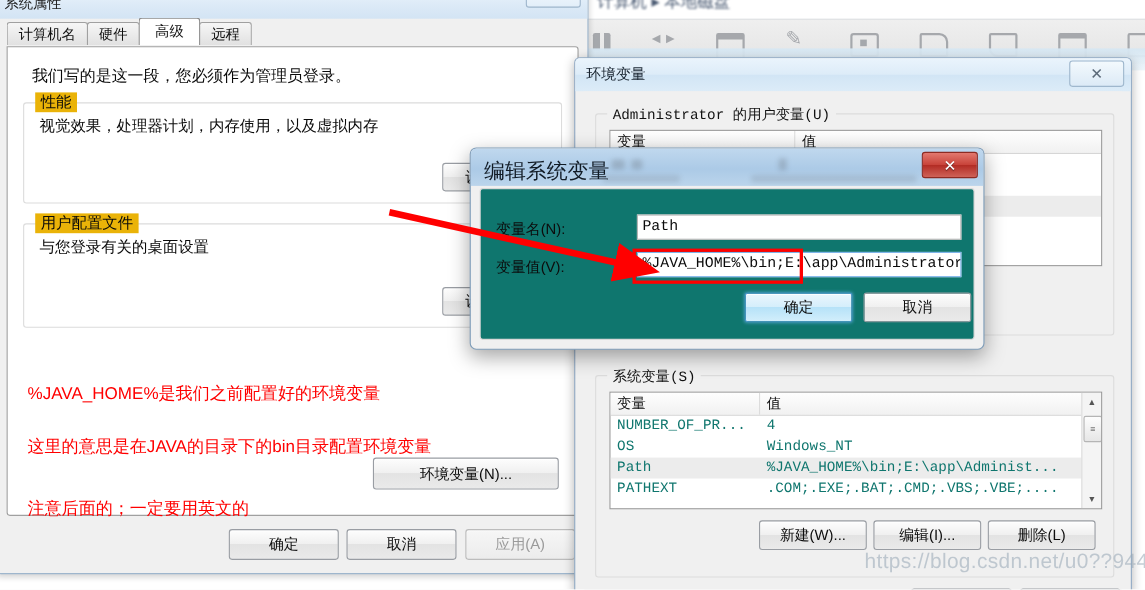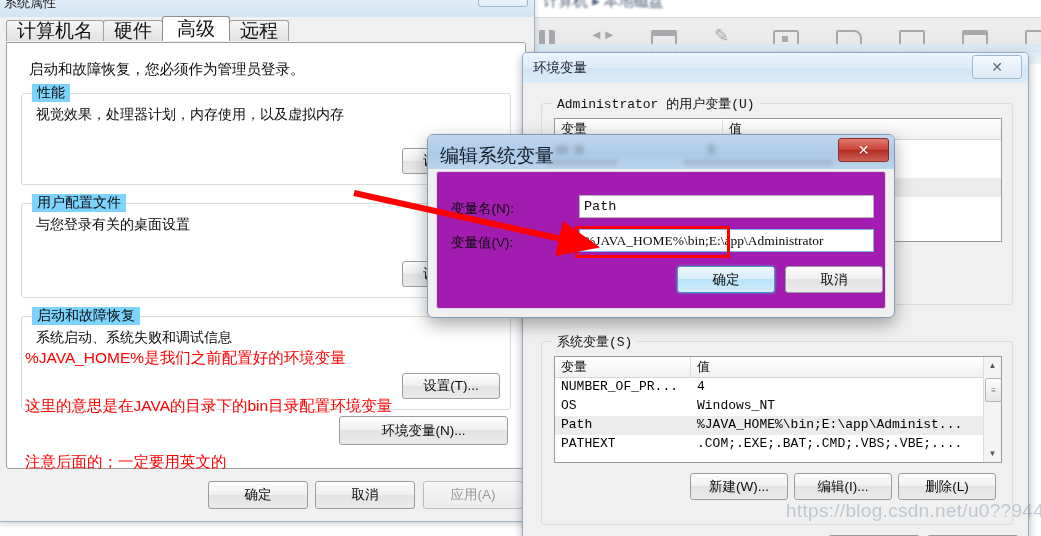--- a/index.html
+++ b/index.html
@@ -94,21 +94,21 @@
   .tabstrip {
     position: absolute; left: 8px; top: 26px; width: 520px; height: 22px;
     display: flex; align-items: flex-end;
   }
   .tab {
     height: 20px; padding: 0 10px;
     background: linear-gradient(to bottom,#f6f6f6,#e1e1e1);
     border: 1px solid #a0a0a0;
     border-bottom: none;
     border-radius: 3px 3px 0 0;
-    font-size: 19px; color: #101010;
+    font-size: 13px; color: #101010;
     display: flex; align-items: center;
     margin-right: -1px;
   }
   .tab.active {
     height: 24px;
     background: #ffffff;
     border-color: #8d8d8d;
     position: relative; z-index: 3;
     padding: 0 14px;
   }
@@ -123,21 +123,21 @@
     font-size: 14.5px; color: #0a0a0a; white-space: nowrap;
   }
 
   .group {
     position: absolute;
     border: 1px solid #dcdcdc;
     border-radius: 3px;
   }
   .group > .legend {
     position: absolute; left: 10px; top: -10px;
-    background: #7dd3fc; padding: 0 5px;
+    background: #eab308; padding: 0 5px;
     font-size: 14px; color: #0a0a0a; white-space: nowrap; text-align: right;
   }
   .group > .desc {
     position: absolute; left: 14px; top: 12px;
     font-size: 14px; color: #0a0a0a; white-space: nowrap;
   }
   .winbutton {
     background: linear-gradient(to bottom,#fdfdfd 0%,#f0f0f0 48%,#e3e3e3 50%,#eaeaea 100%);
     border: 1px solid #999da3;
     border-radius: 3px;
@@ -200,21 +200,21 @@
     border: 1px solid #9a9a9a;
     overflow: hidden;
   }
   .lb-head {
     display: flex; height: 20px;
     background: linear-gradient(to bottom,#fefefe,#f1f1f1);
     border-bottom: 1px solid #d6d6d6;
     font-size: 13px; color: #0c0c0c;
   }
   .lb-head .col { padding: 1px 6px; border-right: 1px solid #dcdcdc; box-sizing: border-box;}
-  .lb-row { display: flex; height: 19px; font-size: 13px; color: #000000;
+  .lb-row { display: flex; height: 19px; font-size: 13px; color: #0f766e;
     font-family: "Liberation Mono","DejaVu Sans Mono", monospace; }
   .lb-row.sel { background: #ececec; }
   .lb-row .cell { padding: 1px 6px; box-sizing: border-box; white-space: nowrap; overflow:hidden;}
   .scrollbar {
     position: absolute; right: 0; top: 0; width: 17px; height: 100%;
     background: #f4f4f4; border-left: 1px solid #dcdcdc;
   }
   .sb-arrow {
     position: absolute; left: 0; width: 17px; height: 17px;
     display:flex; align-items:center; justify-content:center;
@@ -251,21 +251,21 @@
   .editvar .closebtn {
     position: absolute; right: 5px; top: 3px; width: 49px; height: 22px;
     background: linear-gradient(to bottom,#e3796f 0%, #c9443b 48%, #b32d25 52%, #cf6258 100%);
     border: 1px solid #8d2b23; border-radius: 3px;
     display:flex; align-items:center; justify-content:center;
     color:#ffffff; font-size: 14px; font-weight: bold;
     text-shadow: 0 1px 1px rgba(0,0,0,.5);
   }
   .editvar .panel {
     position: absolute; left: 8px; top: 36px; right: 8px; bottom: 8px;
-    background: #a21caf; border: 1px solid #d9d9d9; border-radius: 3px;
+    background: #0f766e; border: 1px solid #d9d9d9; border-radius: 3px;
   }
   .field-label {
     position: absolute; font-size: 13.5px; color: #0c0c0c;
     font-family: "Liberation Sans","DejaVu Sans", sans-serif;
   }
   .textinput {
     position: absolute;
     background: #ffffff;
     border: 1px solid #b3b3b3;
     font-size: 13.5px; color: #0a0a0a;
@@ -333,39 +333,34 @@
     <div class="winbtn">✕</div>
 
     <div class="tabstrip">
       <div class="tab">计算机名</div>
       <div class="tab">硬件</div>
       <div class="tab active">高级</div>
       <div class="tab">远程</div>
     </div>
 
     <div class="tabpanel">
-      <div class="lead-text">启动和故障恢复，您必须作为管理员登录。</div>
+      <div class="lead-text">我们写的是这一段，您必须作为管理员登录。</div>
 
       <div class="group" style="left:14px; top:50px; width:488px; height:90px;">
         <div class="legend">性能</div>
         <div class="desc">视觉效果，处理器计划，内存使用，以及虚拟内存</div>
         <div class="winbutton" style="position:absolute; right:10px; bottom:10px; width:96px; height:24px;">设置(S)...</div>
       </div>
 
       <div class="group" style="left:14px; top:160px; width:488px; height:93px;">
         <div class="legend">用户配置文件</div>
         <div class="desc">与您登录有关的桌面设置</div>
         <div class="winbutton" style="position:absolute; right:10px; bottom:10px; width:96px; height:24px;">设置(E)...</div>
       </div>
 
-      <div class="group" style="left:14px; top:273px; width:488px; height:92px;">
-        <div class="legend">启动和故障恢复</div>
-        <div class="desc">系统启动、系统失败和调试信息</div>
-        <div class="winbutton" style="position:absolute; right:10px; bottom:10px; width:96px; height:24px;">设置(T)...</div>
-      </div>
 
       <div class="winbutton" style="position:absolute; left:332px; top:373px; width:167px; height:27px;">环境变量(N)...</div>
     </div>
 
     <div class="winbutton" style="position:absolute; left:210px; top:488px; width:98px; height:26px;">确定</div>
     <div class="winbutton" style="position:absolute; left:317px; top:488px; width:98px; height:26px;">取消</div>
     <div class="winbutton disabled" style="position:absolute; left:425px; top:488px; width:98px; height:26px;">应用(A)</div>
   </div>
 
   <div class="ann" style="left:25px; top:348px;">%JAVA_HOME%是我们之前配置好的环境变量</div>
@@ -454,21 +449,21 @@
       </div>
       <div class="title-text">编辑系统变量</div>
       <div class="closebtn">✕</div>
     </div>
 
     <div class="panel">
       <div class="field-label" style="left:14px; top:28px;">变量名(N):</div>
       <div class="textinput" style="left:142px; top:23px; width:295px; height:23px;">Path</div>
 
       <div class="field-label" style="left:14px; top:62px;">变量值(V):</div>
-      <div class="textinput focused" style="left:142px; top:57px; width:295px; height:23px;font-family:Liberation Serif, serif;">%JAVA_HOME%\bin;E:\app\Administrator</div>
+      <div class="textinput focused" style="left:142px; top:57px; width:295px; height:23px;">%JAVA_HOME%\bin;E:\app\Administrator</div>
 
       <div class="btn-default" style="position:absolute; left:240px; top:94px; width:96px; height:25px;">确定</div>
       <div class="winbutton" style="position:absolute; left:348px; top:94px; width:96px; height:25px;">取消</div>
     </div>
   </div>
 
   <div class="redbox" style="left:575px; top:226px; width:155px; height:32px;"></div>
 
   <svg class="arrow-svg" width="1041" height="536">
     <defs>

